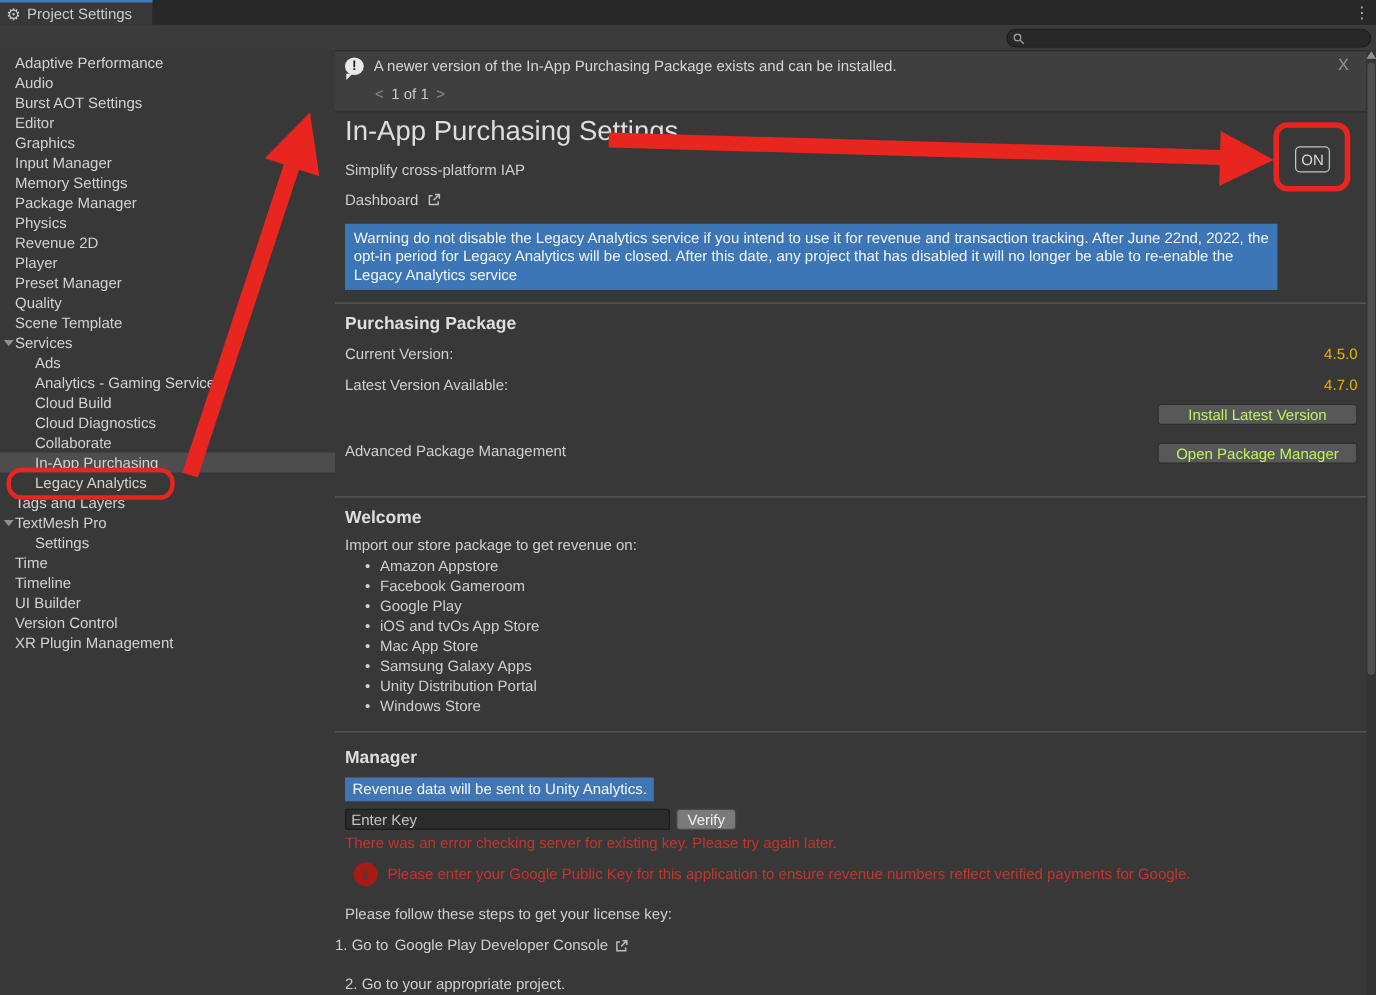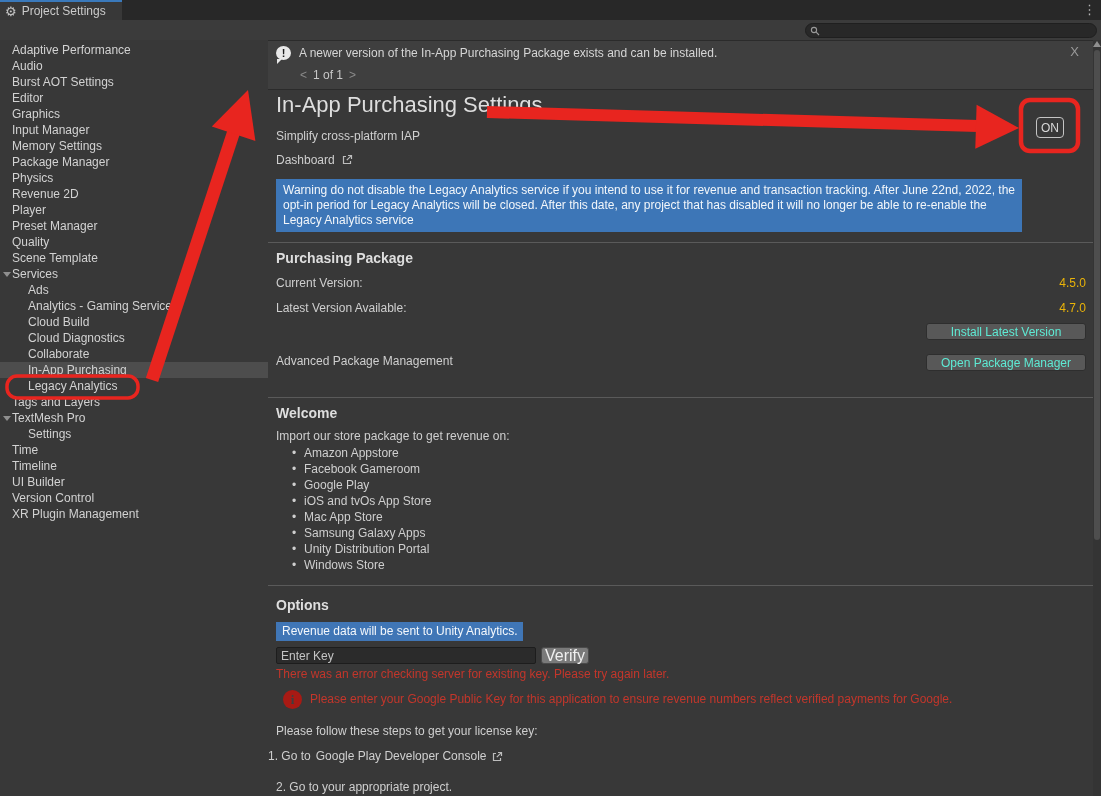--- a/index.html
+++ b/index.html
@@ -80,42 +80,42 @@
   .sep { position:absolute; left:0; width:825px; height:1px; background:#5a5a5a; }
   .sep1 { top:202px; } .sep2 { top:357px; } .sep3 { top:545px; }
   .sec-head { position:absolute; left:8px; font-size:14px; font-weight:bold; color:#dedede; }
   .pp-head { top:210px; } .welcome-head { top:365px; } .options-head { top:557px; }
   .field-label { position:absolute; left:8px; color:#cfcfcf; }
   .field-value { position:absolute; right:15px; color:#eab308; text-align:right; }
   .cv-row { top:236px; } .lv-row { top:261px; } .adv-row { top:314px; }
   .u-btn {
     position:absolute; right:15px; width:160px; height:17px;
     background:#585858; border:1px solid #2e2e2e; border-radius:3px;
-    color:#5eead4; font-size:12px; font-family:"Liberation Sans",sans-serif;
+    color:#bef264; font-size:12px; font-family:"Liberation Sans",sans-serif;
     display:flex; align-items:center; justify-content:center; padding:0;
   }
   .install-btn { top:283px; } .openpm-btn { top:314px; }
   .welcome-intro { position:absolute; left:8px; top:389px; color:#cfcfcf; }
   .store-list { position:absolute; left:24px; top:405px; margin:0; padding:0; list-style:none; }
   .store-list li { height:16px; line-height:16px; color:#cfcfcf; padding-left:12px; position:relative; }
   .store-list li::before { content:"•"; position:absolute; left:0; color:#cfcfcf; }
   .rev-badge {
     position:absolute; left:8px; top:582px; background:#4076b6; color:#f4f8fc;
     padding:2px 6px 3px 6px; font-size:12px; white-space:nowrap;
   }
   .key-input {
     position:absolute; left:8px; top:607px; width:260px; height:17px;
     background:#2b2b2b; border:1px solid #1d1d1d; border-radius:2px;
     color:#cfcfcf; font-family:"Liberation Sans",sans-serif; font-size:12px; padding:0 4px;
   }
   .key-input::placeholder { color:#c4c4c4; opacity:1; }
   .verify-btn {
     position:absolute; left:273px; top:607px; width:48px; height:17px;
     background:#7a7a7a; border:1px solid #4a4a4a; border-radius:3px;
-    color:#f0f0f0; font-size:16px; font-family:"Liberation Sans",sans-serif;
+    color:#f0f0f0; font-size:12px; font-family:"Liberation Sans",sans-serif;
     display:flex; align-items:center; justify-content:center; padding:0;
   }
   .err-text { position:absolute; left:8px; top:627px; color:#c3362b; }
   .ginfo-icon {
     position:absolute; left:15px; top:650px; width:19px; height:19px; border-radius:50%;
     background:#a81a14; color:#3f3f3f; font-weight:bold; font-size:13px;
     display:flex; align-items:center; justify-content:center; font-family:"Liberation Serif",serif;
   }
   .gkey-text { position:absolute; left:42px; top:652px; color:#c3362b; white-space:nowrap; }
   .steps-intro { position:absolute; left:8px; top:684px; color:#cfcfcf; }
@@ -364,21 +364,21 @@
       <li>Facebook Gameroom</li>
       <li>Google Play</li>
       <li>iOS and tvOs App Store</li>
       <li>Mac App Store</li>
       <li>Samsung Galaxy Apps</li>
       <li>Unity Distribution Portal</li>
       <li>Windows Store</li>
     </ul>
 
   <div class="sep sep3"></div>
-  <div class="sec-head options-head">Options</div>
+  <div class="sec-head options-head">Manager</div>
   <div class="rev-badge">Revenue data will be sent to Unity Analytics.</div>
   <input class="key-input" placeholder="Enter Key" style="">
   <button class="verify-btn">Verify</button>
   <div class="err-text">There was an error checking server for existing key. Please try again later.</div>
   <div class="ginfo-icon">i</div>
   <div class="gkey-text">Please enter your Google Public Key for this application to ensure revenue numbers reflect verified payments for Google.</div>
   <div class="steps-intro">Please follow these steps to get your license key:</div>
   <div class="step1">
     <span>1. Go to</span>
     <span>Google Play Developer Console</span>

